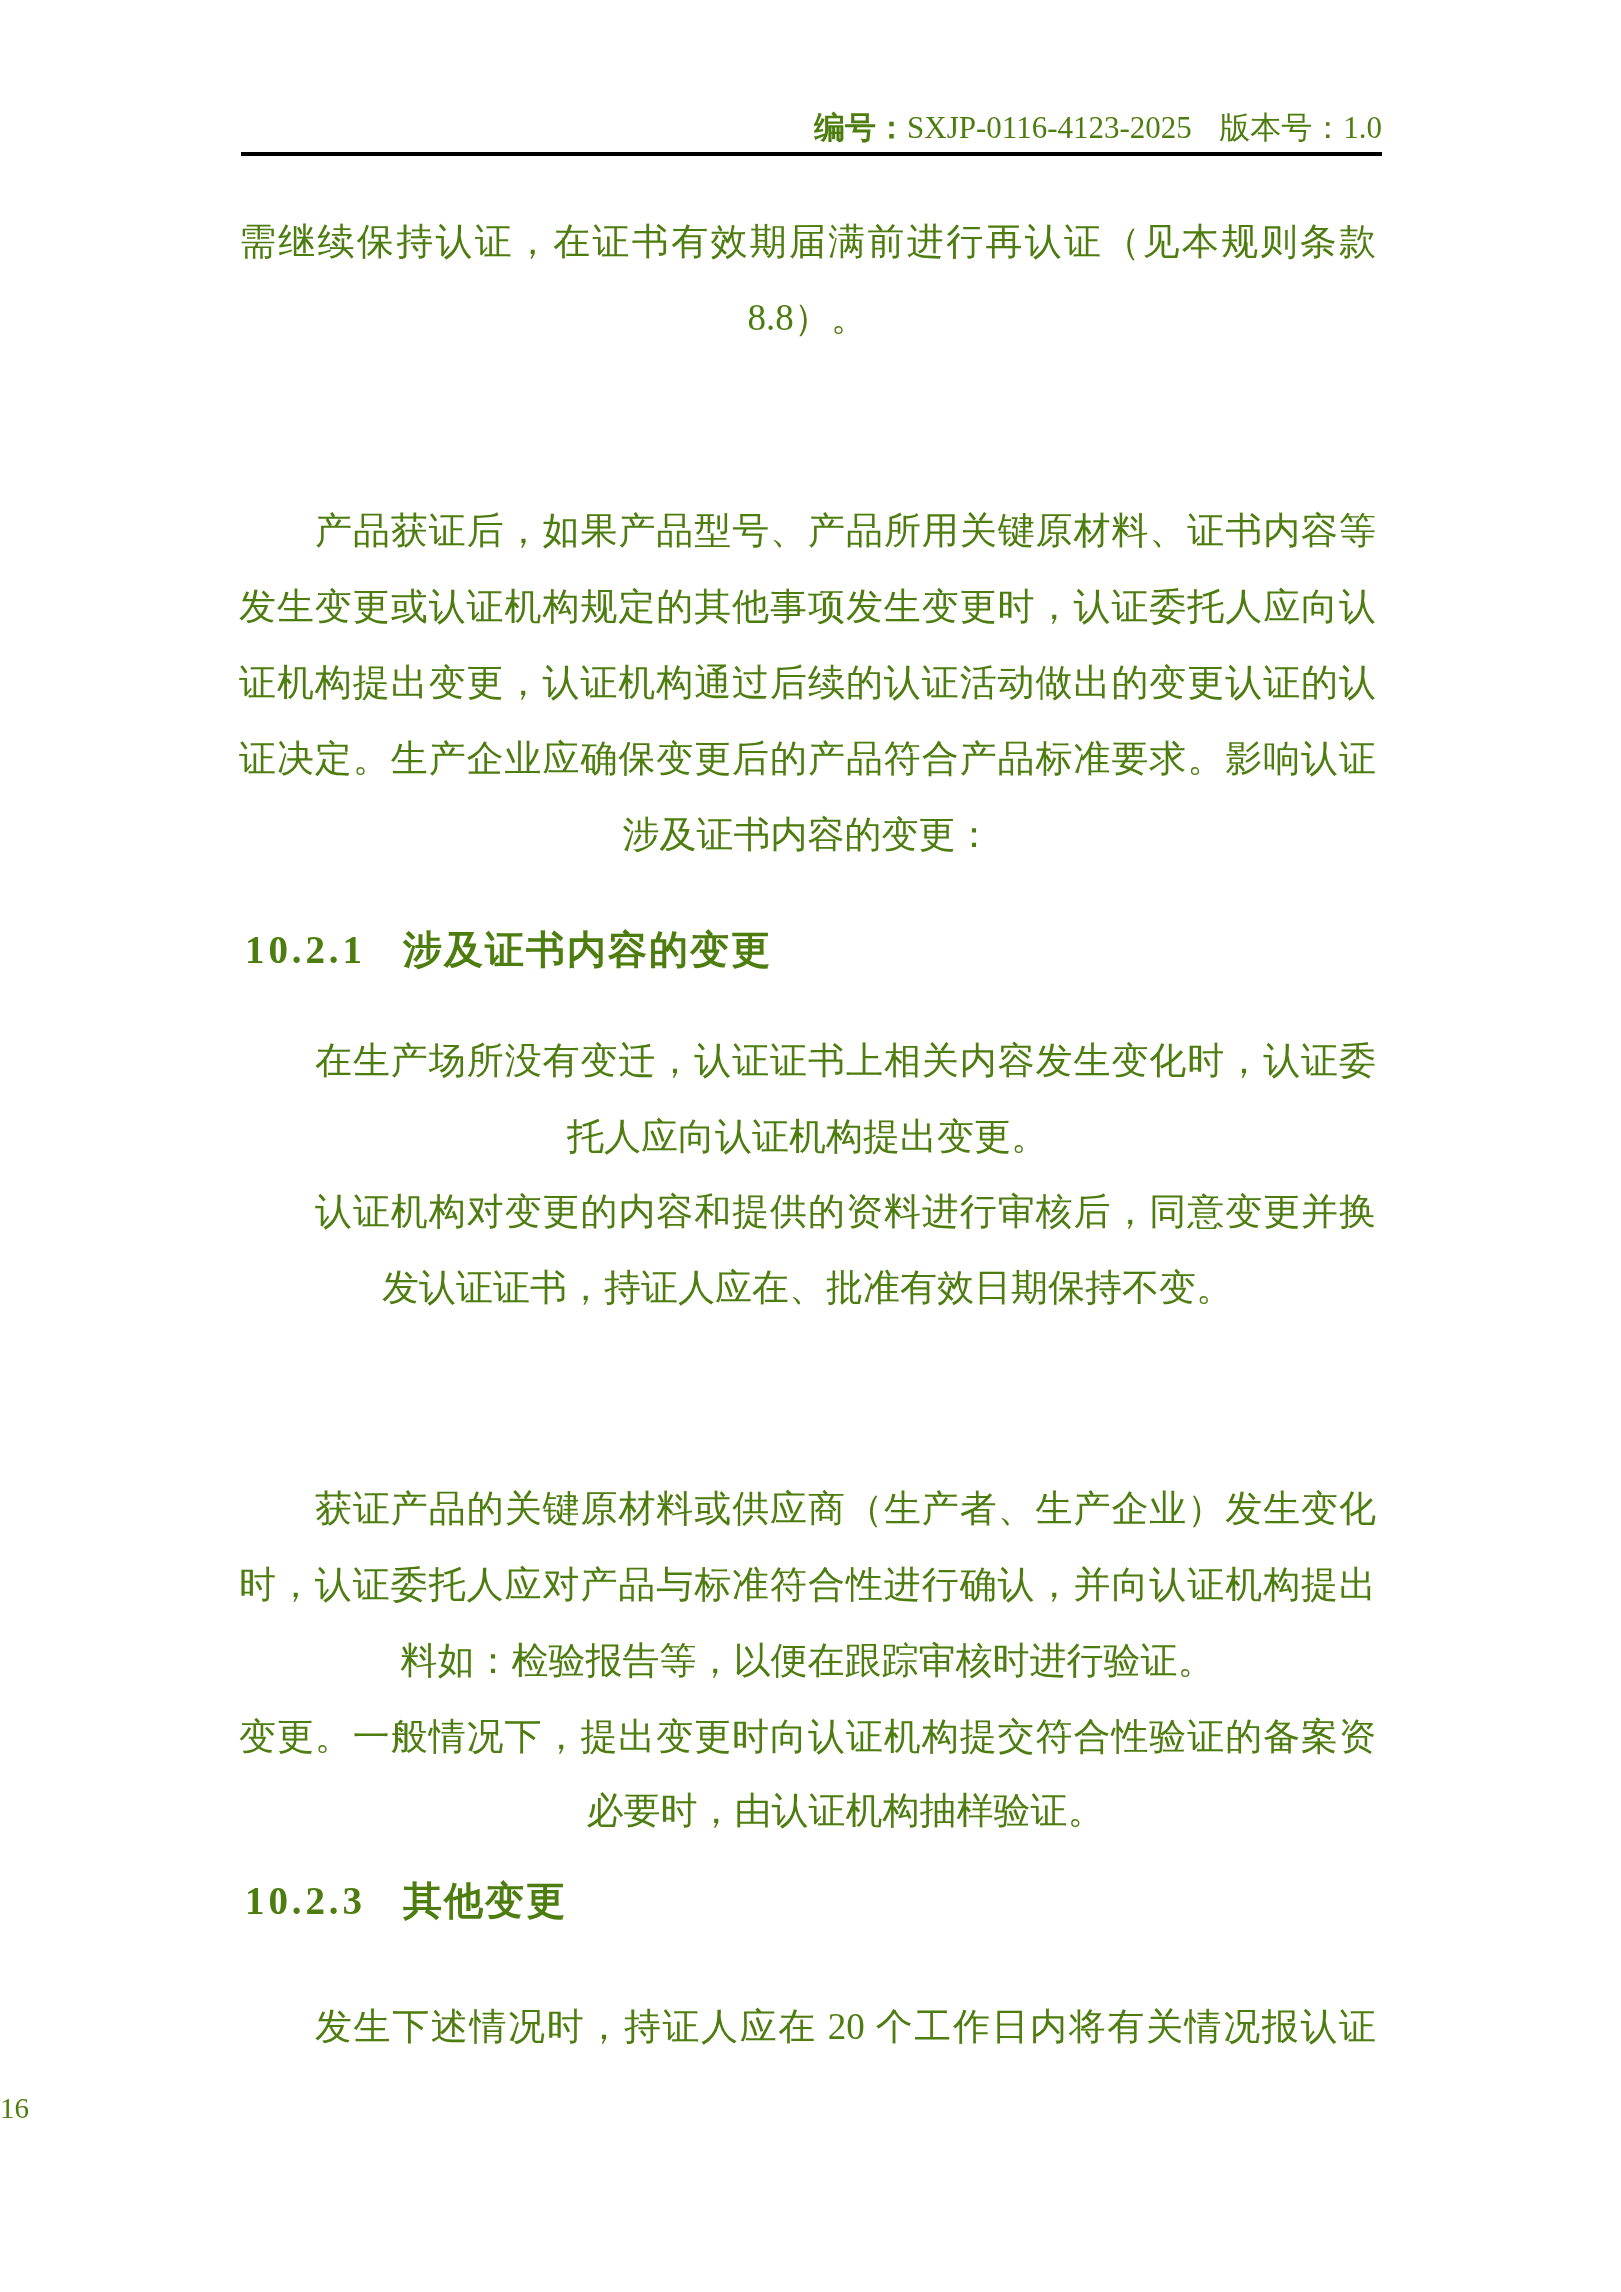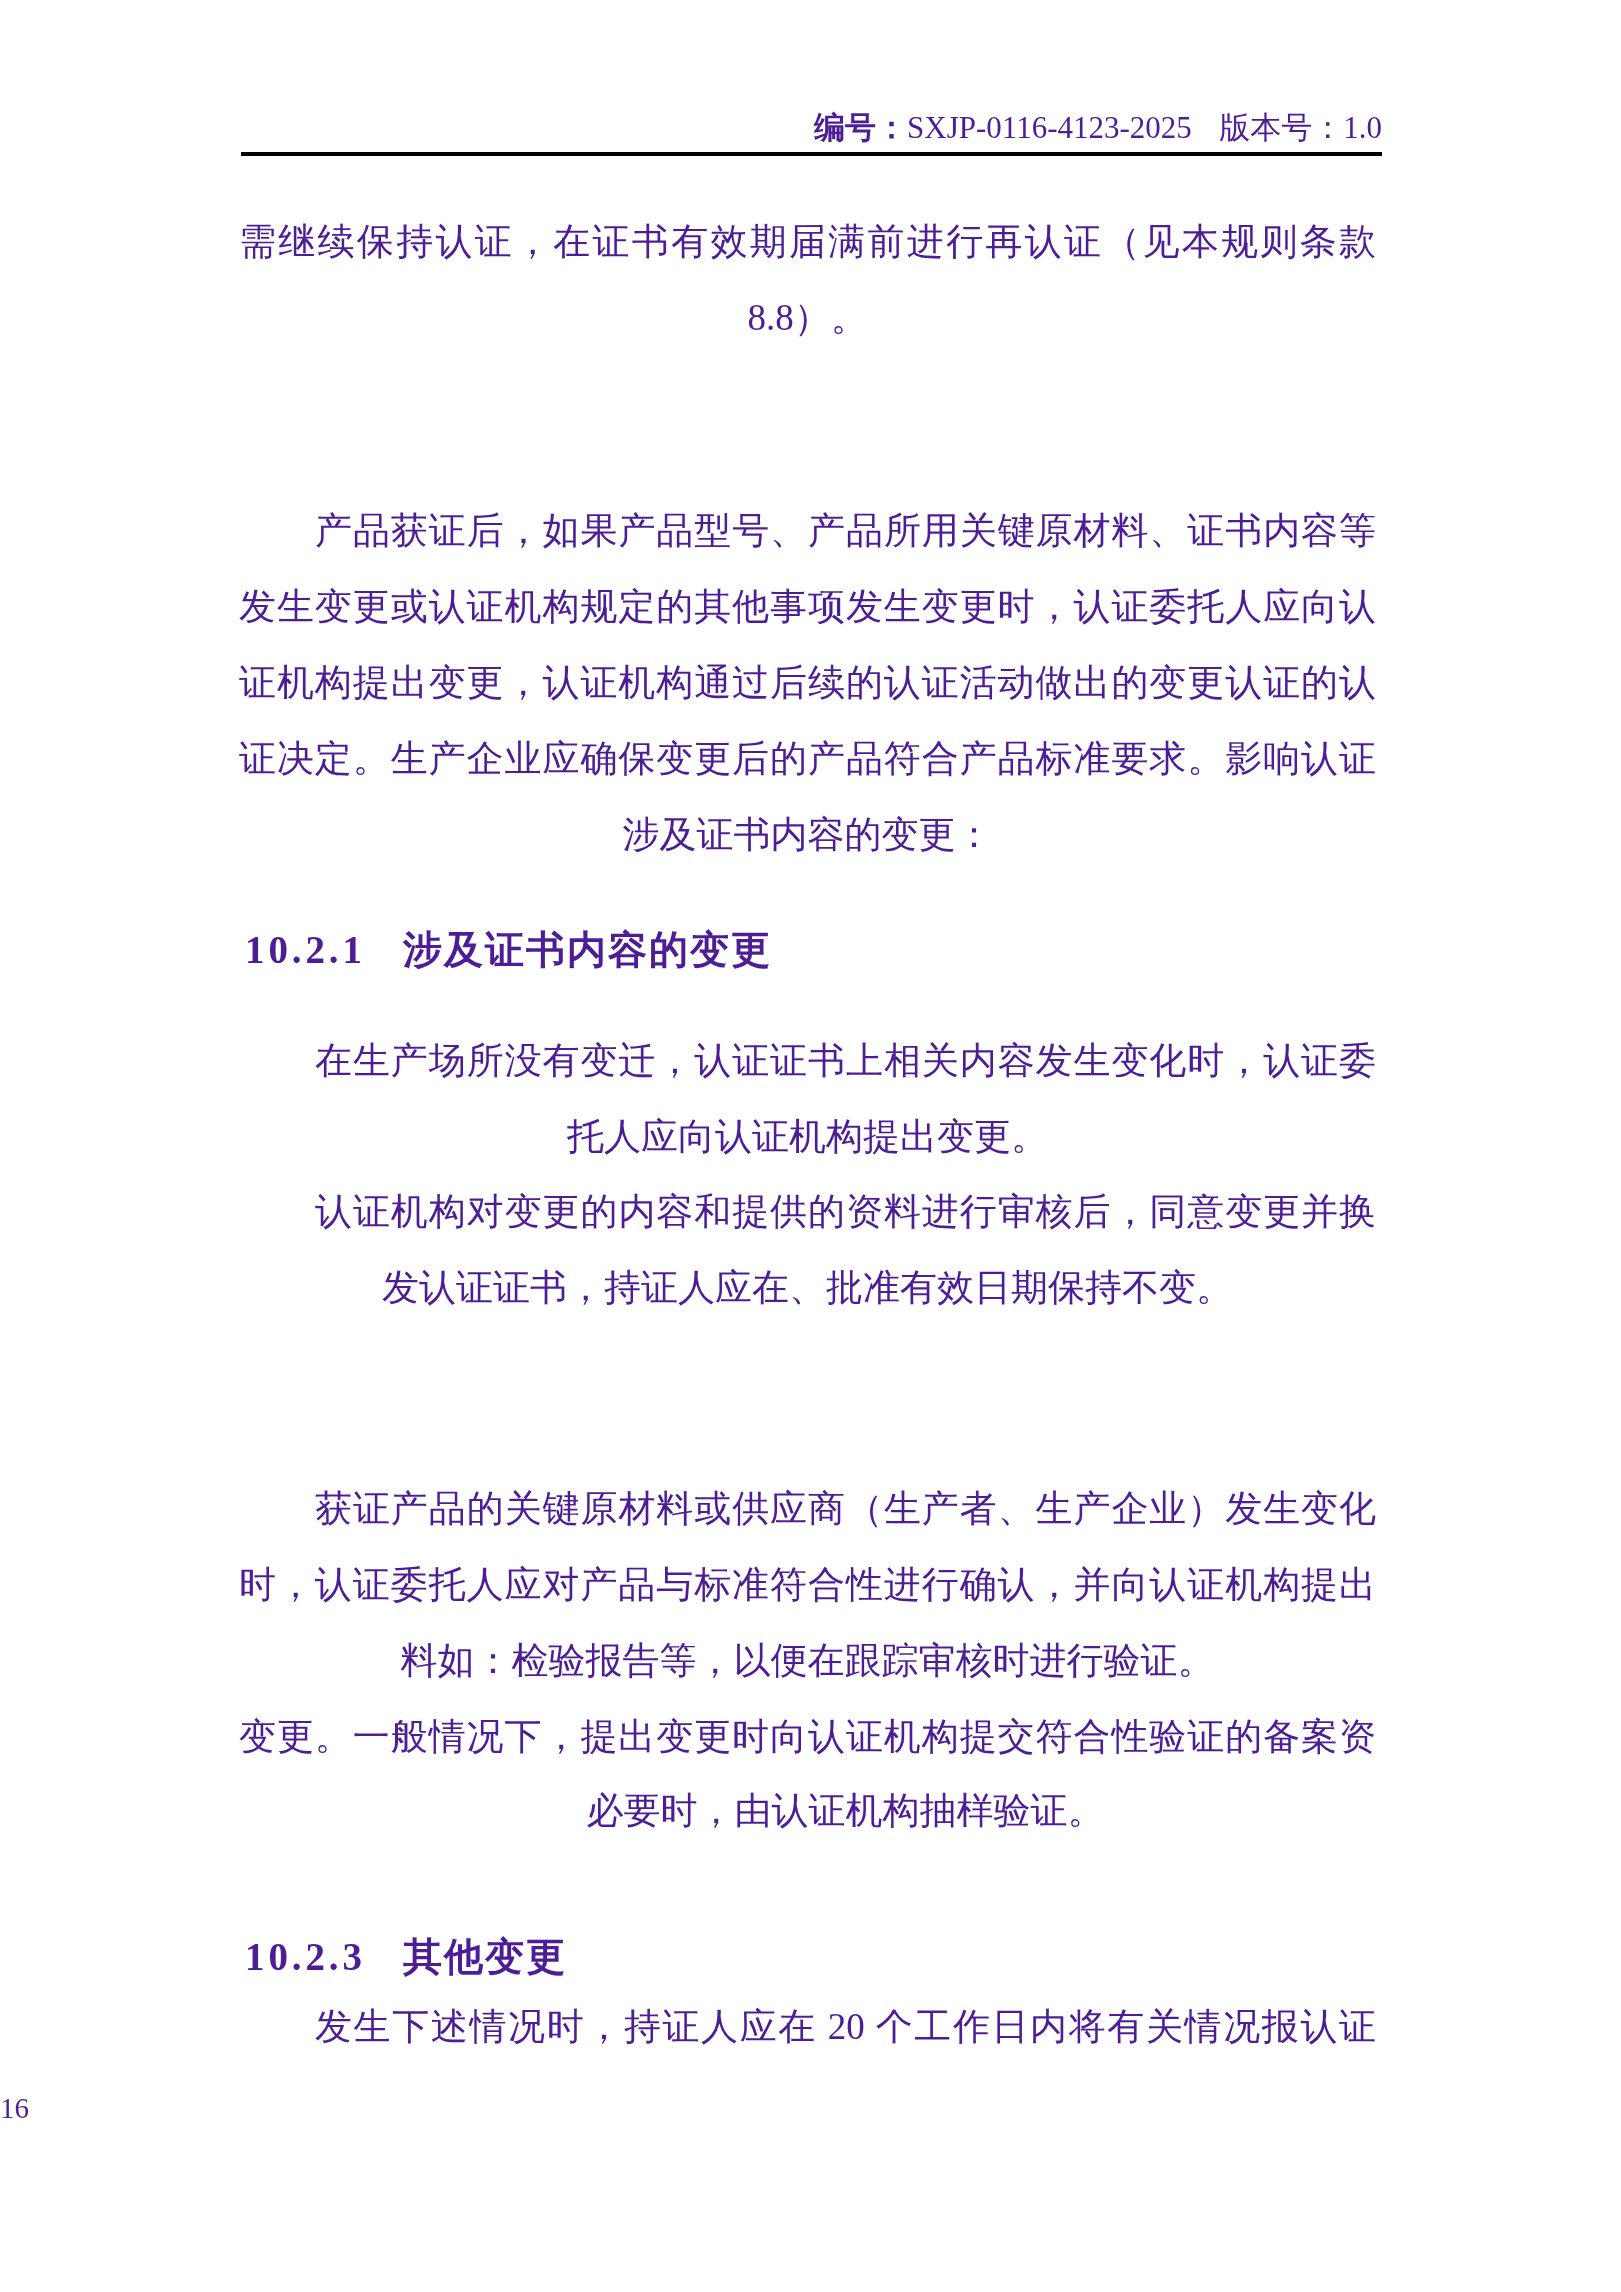--- a/index.html
+++ b/index.html
@@ -1,21 +1,21 @@
 <!DOCTYPE html>
 <html><head>
 <meta charset="utf-8">
 <style>
   html, body { margin: 0; padding: 0; background: #ffffff; }
   .page {
     position: relative;
     width: 1621px;
     height: 2293px;
     background: #ffffff;
-    color: #4c1d95;
+    color: #4d7c0f;
     font-family: "Liberation Serif", "DejaVu Serif", serif;
     overflow: hidden;
   }
   .header {
     position: absolute;
     left: 243px;
     top: 108px;
     width: 1139px;
     text-align: right;
     font-size: 31px;
@@ -118,21 +118,21 @@
     <div class="line stretch indent">获证产品的关键原材料或供应商（生产者、生产企业）发生变化</div>
     <div class="line stretch">时，认证委托人应对产品与标准符合性进行确认，并向认证机构提出</div>
     <div class="line">料如：检验报告等，以便在跟踪审核时进行验证。</div>
     <div class="line stretch">变更。一般情况下，提出变更时向认证机构提交符合性验证的备案资</div>
   </div>
 
   <div class="para" style="top:1773px">
     <div class="line indent">必要时，由认证机构抽样验证。</div>
   </div>
 
-  <h2 class="heading" style="top:1927px">
+  <h2 class="heading" style="top:1871px">
     <span class="hnum">10.2.3</span><span class="htitle">其他变更</span>
   </h2>
 
   <div class="para" style="top:1989px">
     <div class="line stretch indent">发生下述情况时，持证人应在 20 个工作日内将有关情况报认证</div>
   </div>
 
   <div class="page-number">16</div>
 
 </div>

